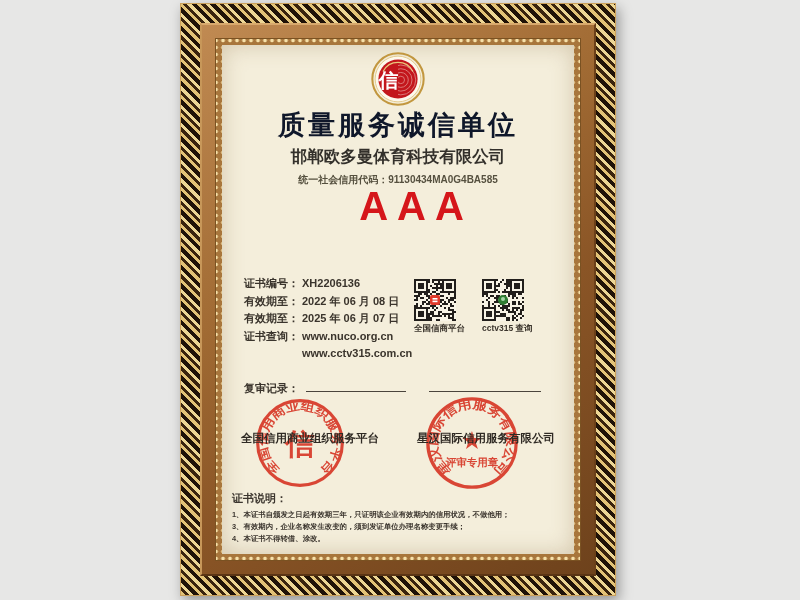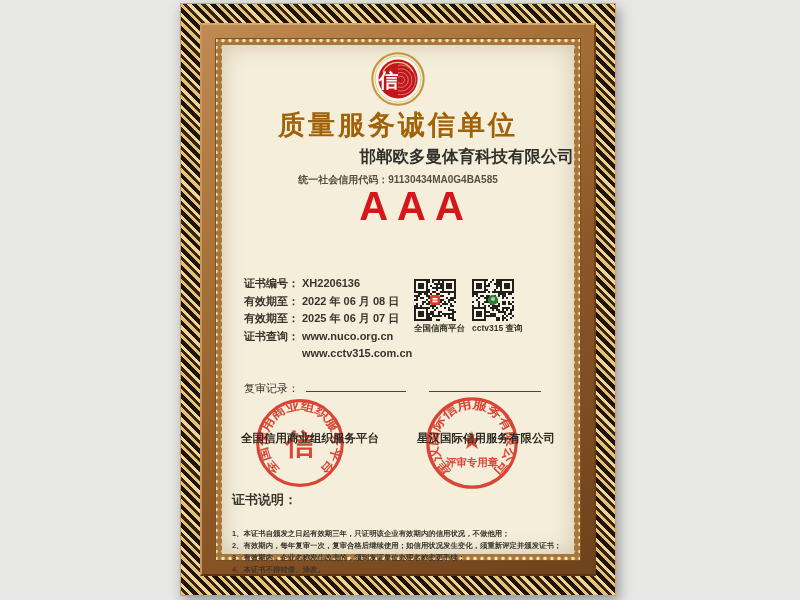--- a/index.html
+++ b/index.html
@@ -21,49 +21,49 @@
   .bead{position:absolute;inset:35px;box-sizing:border-box;
     background-color:#a8763c;
     background-image:radial-gradient(circle,#f6e0a9 1.6px,rgba(0,0,0,0) 2.2px);
     background-size:7px 7px;background-position:center;
     border:1px solid #7a5222;}
   .paper{position:absolute;inset:42px;background:#f4eedb;
     box-shadow:inset 0 0 22px rgba(125,95,45,.28);}
   
   .emblem{position:absolute;top:6px;left:50%;transform:translateX(-50%);}
   .cert-title{position:absolute;top:62px;left:0;right:0;text-align:center;
-    font-size:27px;font-weight:900;letter-spacing:3px;color:#a16207;}
-  .company{position:absolute;top:101px;left:0;right:0;text-align:right;
+    font-size:27px;font-weight:900;letter-spacing:3px;color:#0f172a;}
+  .company{position:absolute;top:101px;left:0;right:0;text-align:center;
     font-size:16.5px;font-weight:900;color:#33302b;}
   .code{position:absolute;top:128px;left:0;right:0;text-align:center;
     font-size:10px;font-weight:700;color:#55503f;}
   .aaa{position:absolute;top:141px;left:0;right:0;text-align:center;
     font-size:40px;line-height:1;font-weight:700;letter-spacing:9px;color:#d5161a;padding-left:36px;}
   .statement{position:absolute;top:185px;left:14px;right:12px;
     font-size:11.5px;font-weight:700;line-height:1.8;color:#35302a;
     text-indent:2em;text-align:justify;}
   .details{position:absolute;top:230px;left:22px;font-size:11px;font-weight:700;
     color:#3a342c;line-height:17.5px;}
   .details .lbl{display:inline-block;width:58px;}
   .qr{position:absolute;width:42px;}
   .qr .qr-box{width:42px;height:42px;margin:0 auto;background:#f8f4e6;}
   .qr .qr-label{font-size:8.5px;font-weight:700;color:#3a342c;margin-top:2px;white-space:nowrap;}
   .qr1{left:192px;top:234px;}
-  .qr2{left:250px;top:234px;}
-  .review{position:absolute;top:336px;left:22px;font-size:11px;font-weight:400;color:#3a342c;text-align:right;}
+  .qr2{left:260px;top:234px;}
+  .review{position:absolute;top:336px;left:22px;font-size:11px;font-weight:700;color:#3a342c;text-align:right;}
   .blank{display:inline-block;border-bottom:1px solid #4a443c;height:10px;}
   .blank.b1{width:100px;margin-left:4px;}
   .blank.b2{width:112px;margin-left:20px;}
   .seal{position:absolute;opacity:.92;mix-blend-mode:multiply;}
   .seal1{left:32px;top:352px;}
   .seal2{left:202px;top:350px;}
   .issuers{position:absolute;top:386px;left:0;right:0;display:flex;}
   .issuers span{flex:1;text-align:center;font-size:11.5px;font-weight:900;color:#2f2a24;}
   .notes{position:absolute;top:446px;left:10px;right:5px;color:#3b352e;}
-  .notes .nt{font-size:13px;font-weight:900;margin-bottom:19px;}
+  .notes .nt{font-size:11px;font-weight:900;margin-bottom:3px;}
   .notes .nl{font-size:7.4px;font-weight:700;line-height:11.9px;white-space:nowrap;}
 </style>
 </head>
 <body>
 
 <div class="photo">
   <div class="frame">
     <div class="ornate"></div>
     <div class="bevel"></div>
     <div class="bead"></div>
@@ -443,20 +443,19 @@
       </div>
 
       <div class="issuers">
         <span>全国信用商业组织服务平台</span>
         <span>星汉国际信用服务有限公司</span>
       </div>
 
       <div class="notes">
         <div class="nt">证书说明：</div>
         <div class="nl">1、本证书自颁发之日起有效期三年，只证明该企业有效期内的信用状况，不做他用；</div>
-        <div class="nl">2、有效期内，每年复审一次，复审合格后继续使用；如信用状况发生变化，须重新评定并颁发证书；</div>
         <div class="nl">3、有效期内，企业名称发生改变的，须到发证单位办理名称变更手续；</div>
         <div class="nl">4、本证书不得转借、涂改。</div>
       </div>
 
     </div>
   </div>
 </div>
 
 </body></html>

